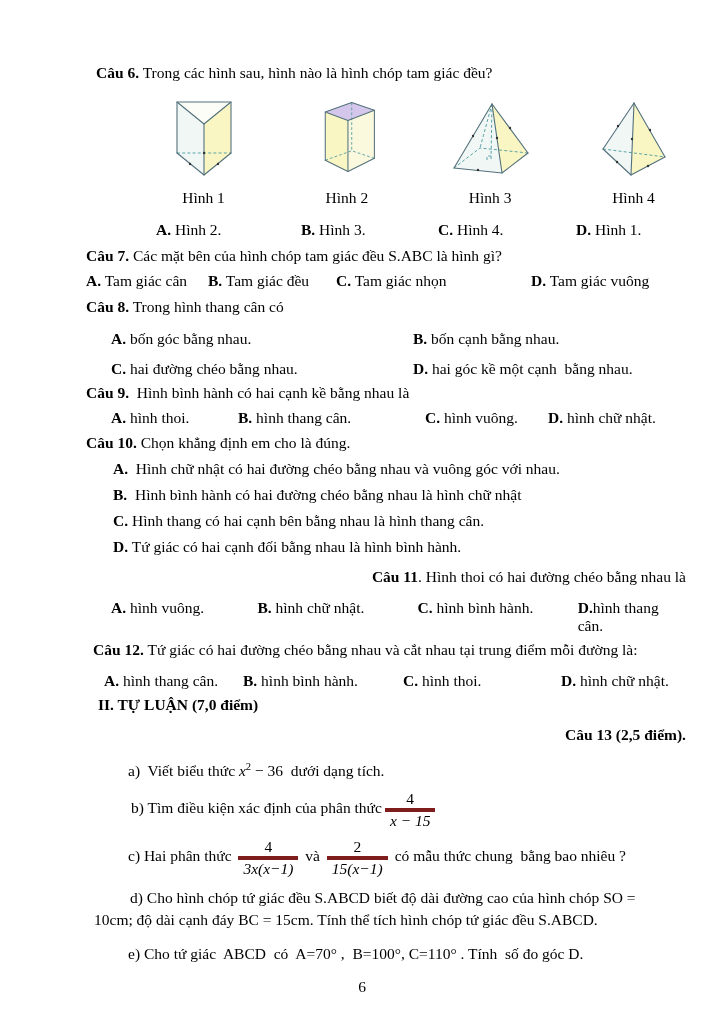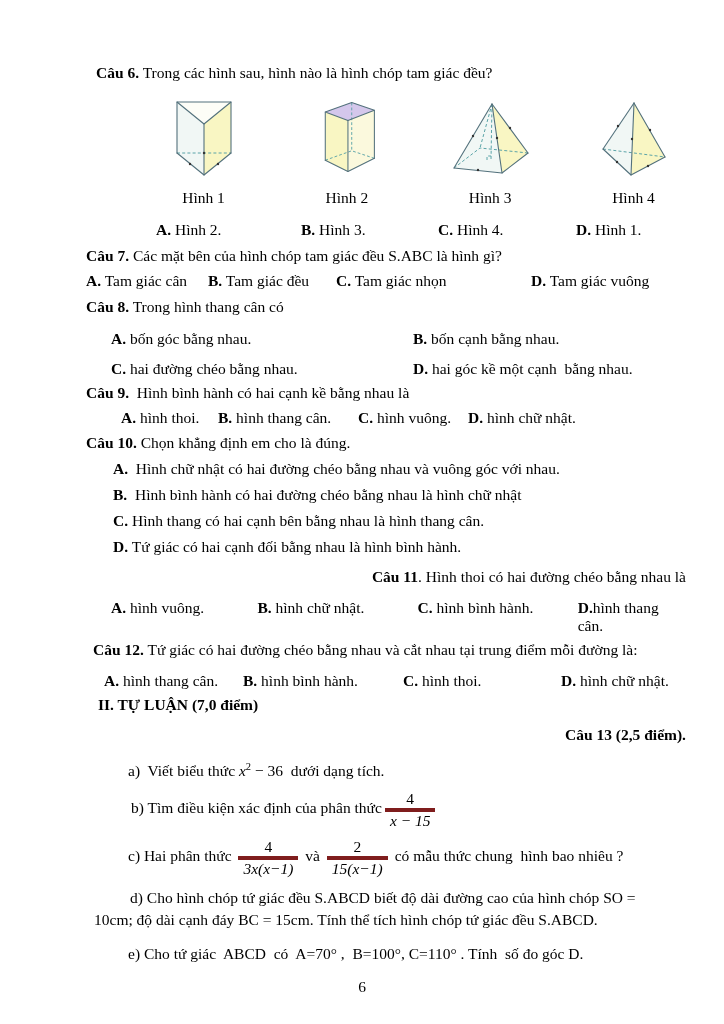--- a/index.html
+++ b/index.html
@@ -10,22 +10,22 @@
   .t{white-space:pre-wrap;}
   .qline{margin-top:0;}
   .optrow{display:flex;margin-top:9px;}
   .opt{display:inline-block;white-space:pre-wrap;}
   
   .q6opts{margin-left:70px;margin-top:14px;}
   .q6opts .o0{width:145px;} .q6opts .o1{width:137px;} .q6opts .o2{width:138px;}
   .q7opts .o0{width:122px;} .q7opts .o1{width:128px;} .q7opts .o2{width:195px;}
   .q8row{margin-left:25px;margin-top:12px;}
   .q8row .o0{width:302px;}
-  .q9opts{margin-left:35px;margin-top:5px;}
-  .q9opts .o0{width:97px;} .q9opts .o1{width:140px;} .q9opts .o2{width:110px;}
+  .q9opts{margin-left:25px;margin-top:5px;gap:30px;}
+  .q9opts .o0{width:97px;} .q9opts .o1{width:140px;} .q9opts .o2{width:110px;text-align:right;}
   .q11opts{margin-left:25px;margin-top:11px;}
   .q11opts .o0{width:149px;} .q11opts .o1{width:163px;} .q11opts .o2{width:163px;}
   .q12opts{margin-left:18px;margin-top:11px;}
   .q12opts .o0{width:139px;} .q12opts .o1{width:160px;} .q12opts .o2{width:158px;}
   .stmt{margin-left:27px;margin-top:4px;}
   .mt6{margin-top:6px;} .mt5{margin-top:5px;} .mt10{margin-top:4px;} .mt12{margin-top:4px;} .mt8{margin-top:8px;text-align:right;}
   .ml7{margin-left:7px;} .ml10{margin-left:10px;} .ml12{margin-left:12px;}
   .figrow{display:flex;justify-content:space-between;width:545px;margin:12px 0 0 60px;}
   .figblock{width:115px;text-align:center;}
   .figblock figure{margin:0;}
@@ -187,21 +187,21 @@
     <span class="opt o3"><b>D.</b><span class="t"> hình chữ nhật.</span></span>
   </div>
 
   <p class="qline mt10 ml12 b">II. TỰ LUẬN (7,0 điểm)</p>
   <p class="qline mt8 ml10 b">Câu 13 (2,5 điểm).</p>
 
   <p class="parta"><span class="t">a)  Viết biểu thức </span><i class="mi">x</i><sup>2</sup><span class="t"> − 36  dưới dạng tích.</span></p>
 
   <p class="partb"><span class="t">b) Tìm điều kiện xác định của phân thức</span><span class="frac"><span class="num">4</span><span class="den">x − 15</span></span></p>
 
-  <p class="partc"><span class="t">c) Hai phân thức </span><span class="frac"><span class="num">4</span><span class="den">3x(x−1)</span></span><span class="t"> và </span><span class="frac"><span class="num">2</span><span class="den">15(x−1)</span></span><span class="t"> có mẫu thức chung  hình bao nhiêu ?</span></p>
+  <p class="partc"><span class="t">c) Hai phân thức </span><span class="frac"><span class="num">4</span><span class="den">3x(x−1)</span></span><span class="t"> và </span><span class="frac"><span class="num">2</span><span class="den">15(x−1)</span></span><span class="t"> có mẫu thức chung  bằng bao nhiêu ?</span></p>
 
   <div class="partd">
     <p class="qline" style="margin-left:36px">d) Cho hình chóp tứ giác đều S.ABCD biết độ dài đường cao của hình chóp SO =</p>
     <p class="qline l2">10cm; độ dài cạnh đáy BC = 15cm. Tính thể tích hình chóp tứ giác đều S.ABCD.</p>
   </div>
 
   <p class="parte t">e) Cho tứ giác  ABCD  có  A=70° ,  B=100°, C=110° . Tính  số đo góc D.</p>
 
   <div class="pagenum">6</div>
 </div>

